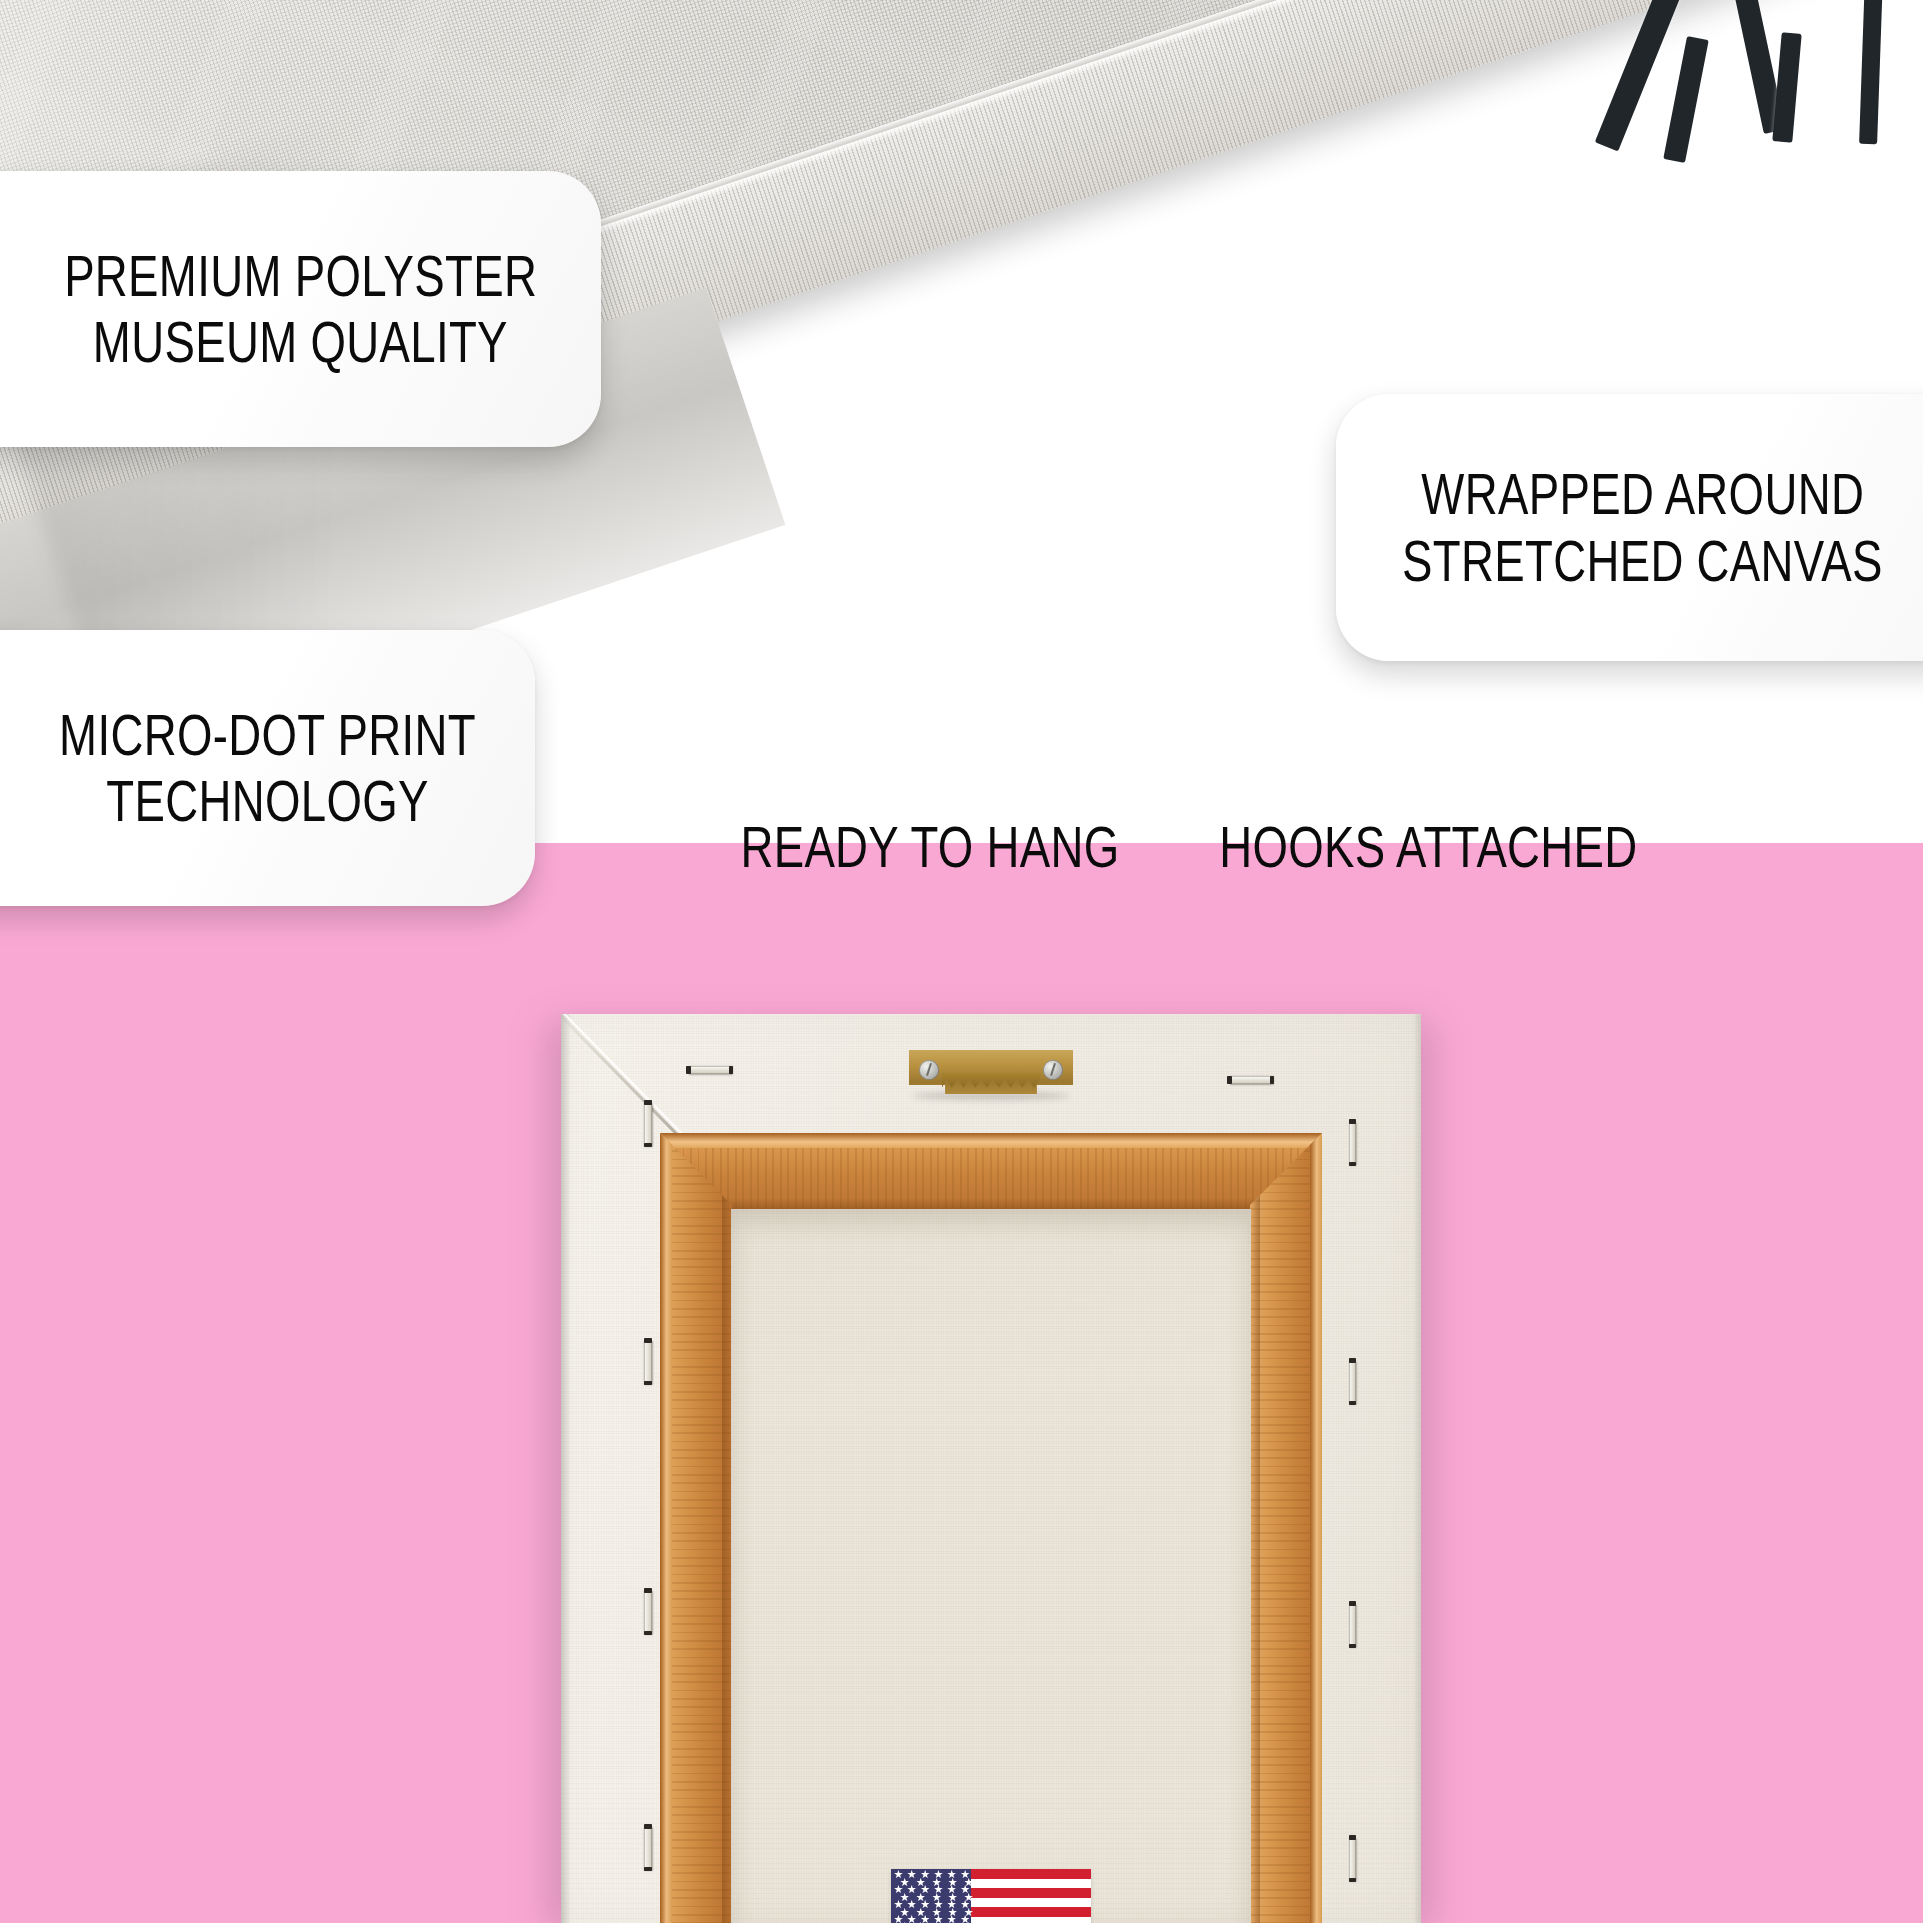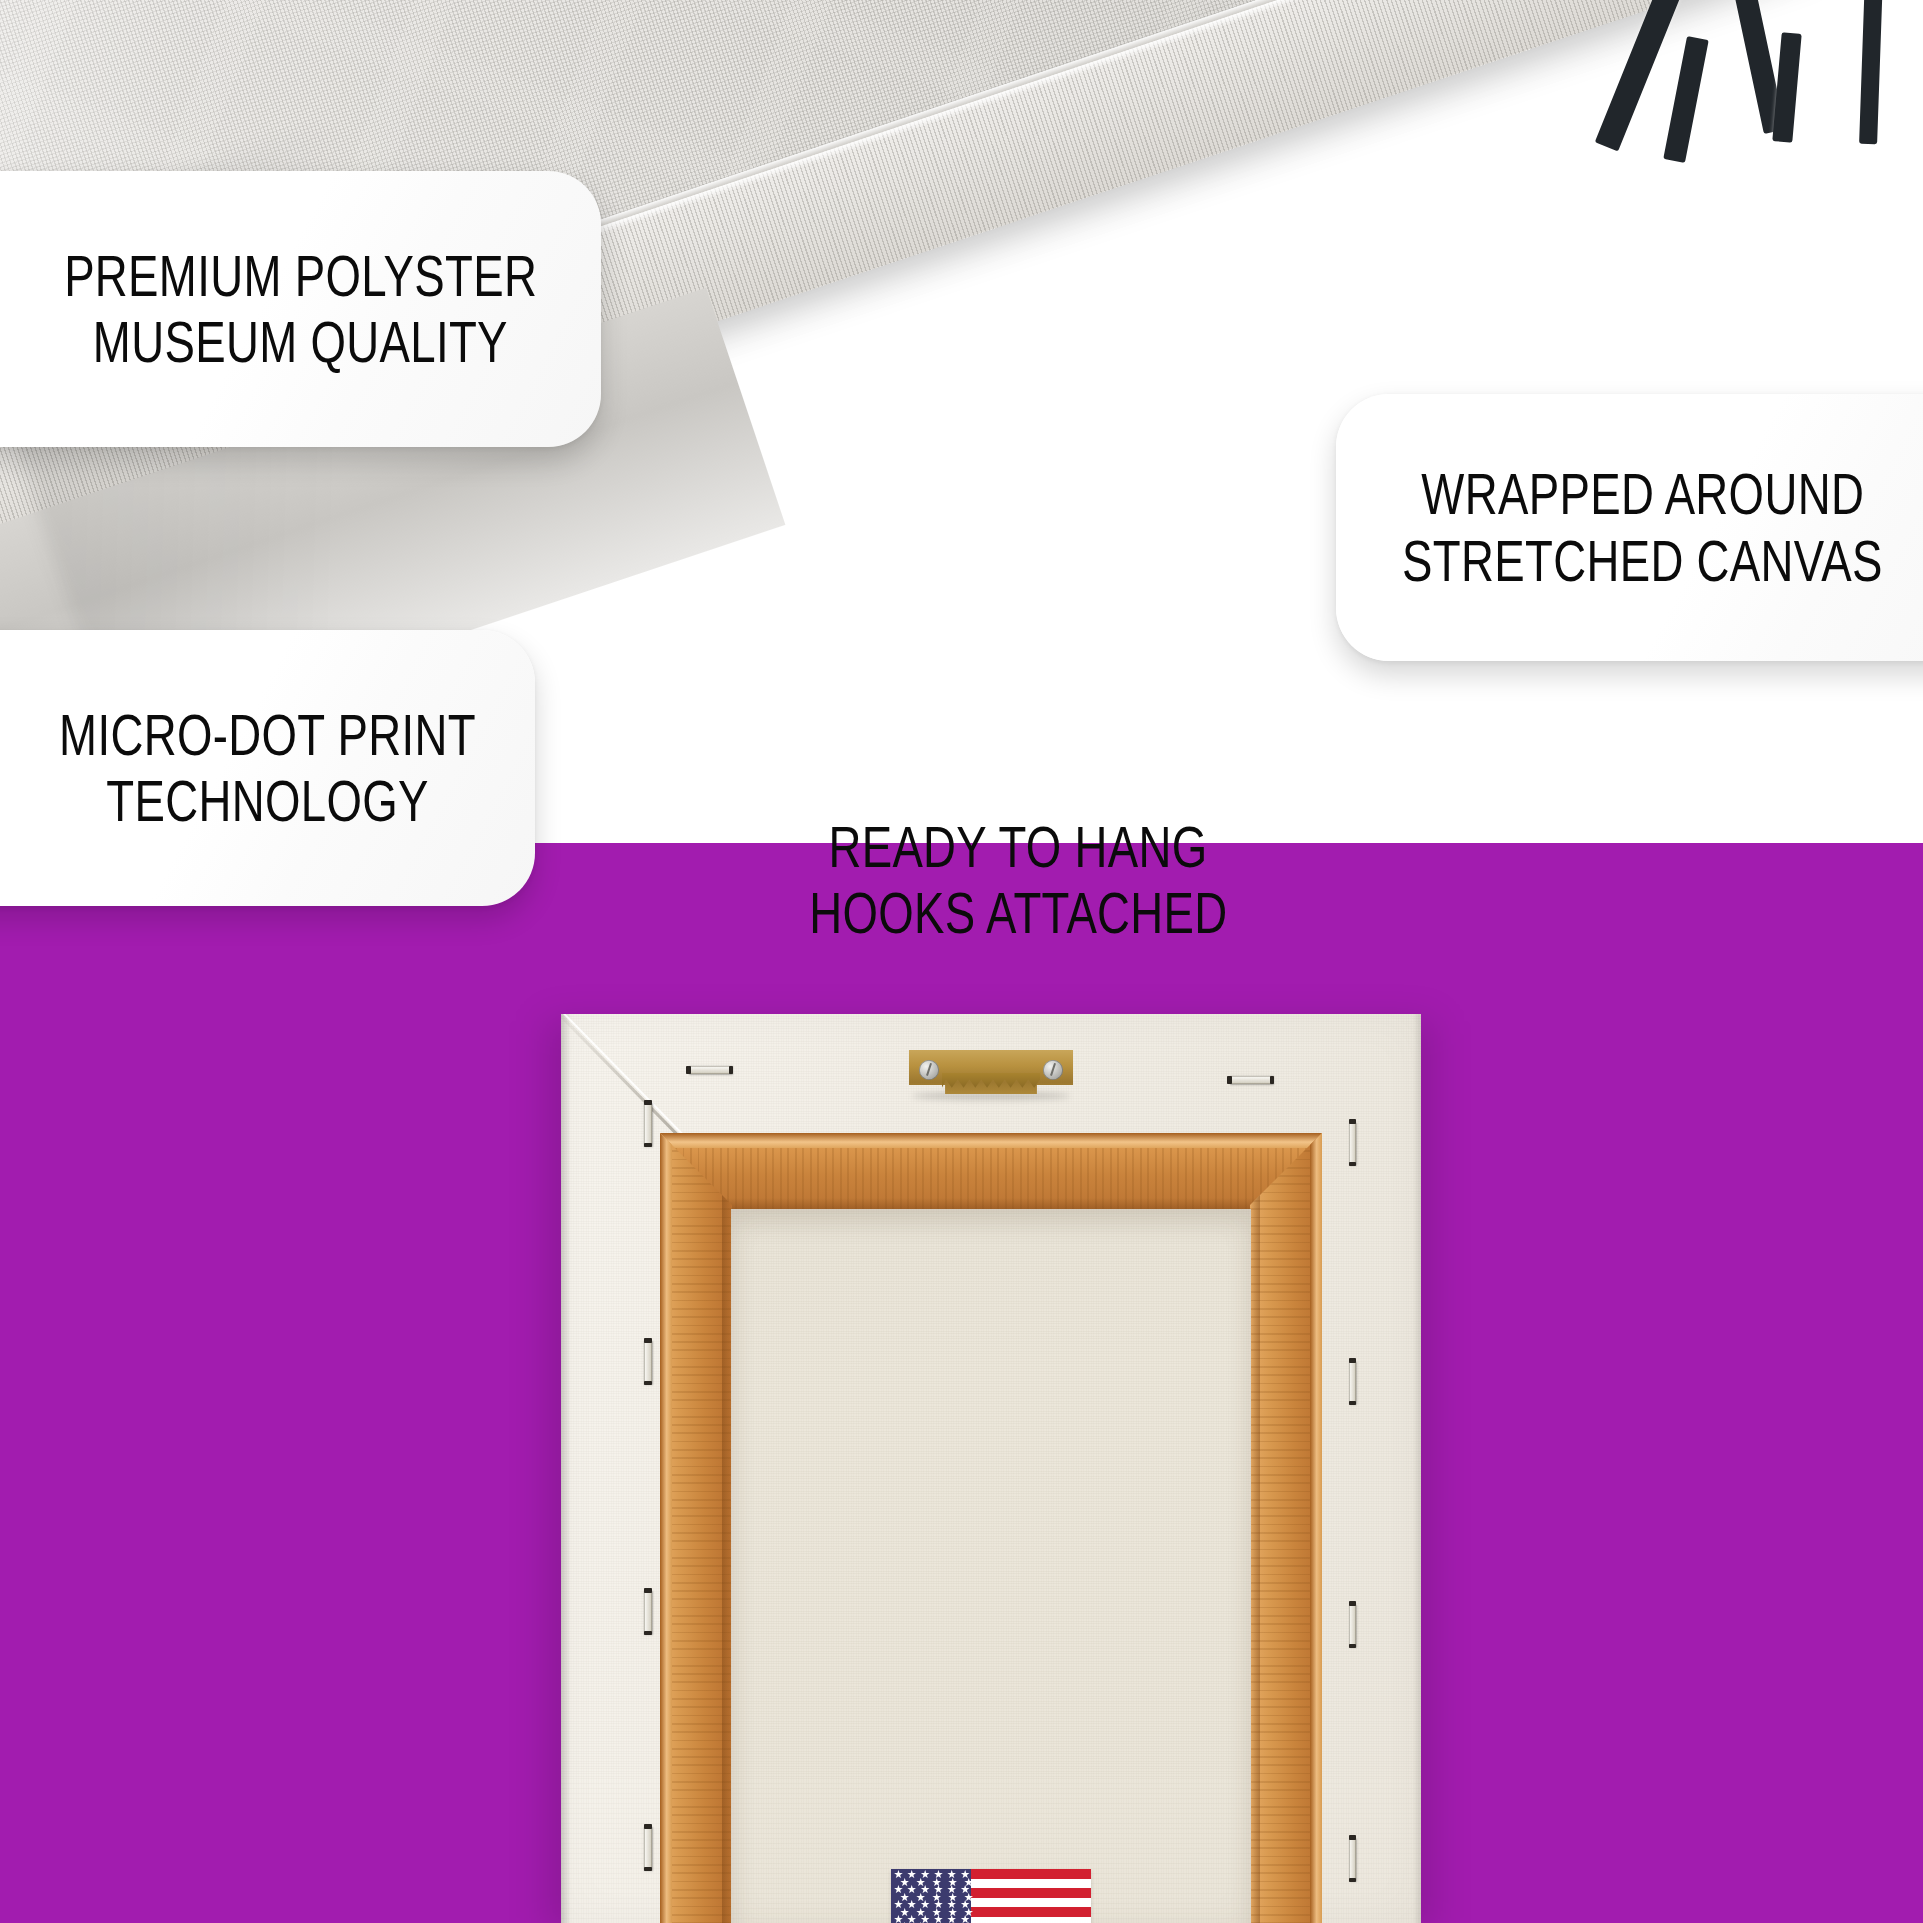--- a/index.html
+++ b/index.html
@@ -3,21 +3,21 @@
 <meta charset="utf-8">
 <style>
   html,body{margin:0;padding:0;}
   body{
     width:1924px;height:1924px;
     background:#ffffff;
     font-family:"Liberation Sans", sans-serif;
     overflow:hidden;
     position:relative;
   }
-  .stage{position:absolute;inset:0;overflow:hidden;background:#a21caf;}
+  .stage{position:absolute;inset:0;overflow:hidden;background:#f9a8d4;}
 
   
   .photo-top{
     position:absolute;left:0;top:0;width:1924px;height:843px;overflow:hidden;
     background:#ffffff;
   }
   
   .slab-face{
     position:absolute;
     left:-192px;top:-534px;width:2087px;height:1135px;
@@ -115,21 +115,21 @@
 
   #pill-micro{left:-125px;top:630px;width:660px;height:276px;padding:0 33px 0 159px;}
   #pill-micro .pill-line{font-size:57px;}
 
   #pill-wrapped{left:1336px;top:394px;width:718px;height:267px;padding:0 142px 0 37px;}
   #pill-wrapped .pill-line{font-size:57px;}
 
   
   #callout-ready{
     position:absolute;left:693px;top:814px;width:651px;
-    display:flex;flex-direction:column;align-items:center;
+    display:flex;flex-direction:row;align-items:center;
   }
   #callout-ready .plain-line{font-size:57px;}
 
   
   .canvas-back{
     position:absolute;left:561px;top:1014px;width:860px;height:910px;
   }
   .cb-drop{
     position:absolute;left:-15px;top:6.7px;width:888px;height:910px;
     background:rgba(0,0,0,.13);filter:blur(18.4px);border-radius:5px;

